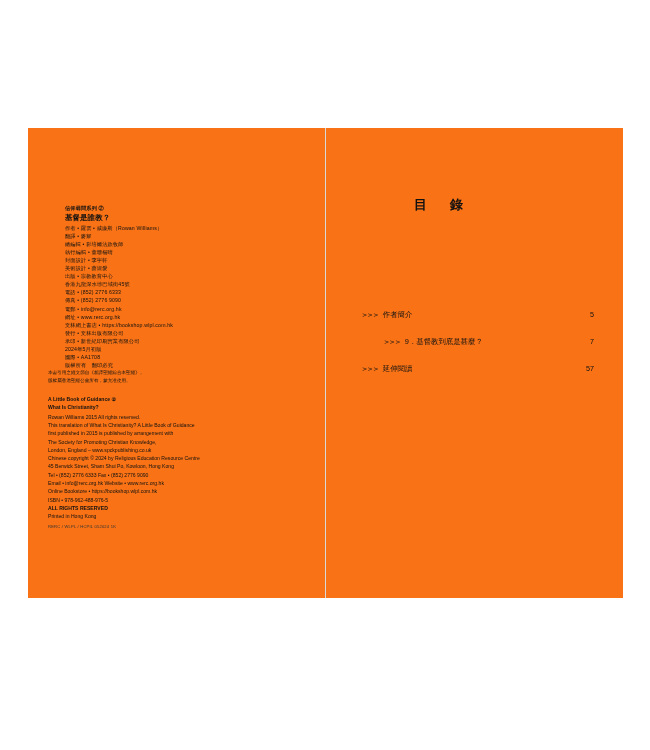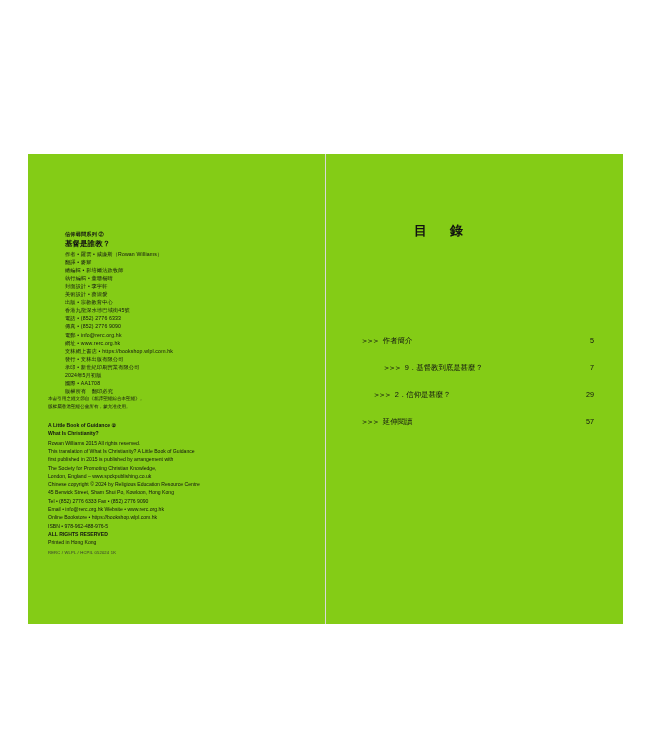--- a/index.html
+++ b/index.html
@@ -16,24 +16,24 @@
   #book-spread {
     position: absolute;
     left: 0;
     top: 0;
     width: 650px;
     height: 750px;
     background: #ffffff;
   }
   .page {
     position: absolute;
-    top: 154px;
+    top: 128px;
     width: 297px;
     height: 470px;
-    background: #84cc16;
+    background: #f97316;
   }
   .page-left {
     left: 28px;
     border-right: 1px solid #d8d8d8;
   }
   .page-right {
     left: 326px;
   }
   
   .imprint {
@@ -208,25 +208,20 @@
         <span class="toc-label">作者簡介</span>
         <span class="toc-page">5</span>
       </div>
 
       <div class="toc-row">
         <span class="toc-arrows indent-1">&gt;&gt;&gt;</span>
         <span class="toc-label">9．基督教到底是甚麼？</span>
         <span class="toc-page">7</span>
       </div>
 
-      <div class="toc-row">
-        <span class="toc-arrows indent-2">&gt;&gt;&gt;</span>
-        <span class="toc-label">2．信仰是甚麼？</span>
-        <span class="toc-page">29</span>
-      </div>
 
 
       <div class="toc-row">
         <span class="toc-arrows indent-4">&gt;&gt;&gt;</span>
         <span class="toc-label">延伸閱讀</span>
         <span class="toc-page">57</span>
       </div>
 
     </div>
   </div>

